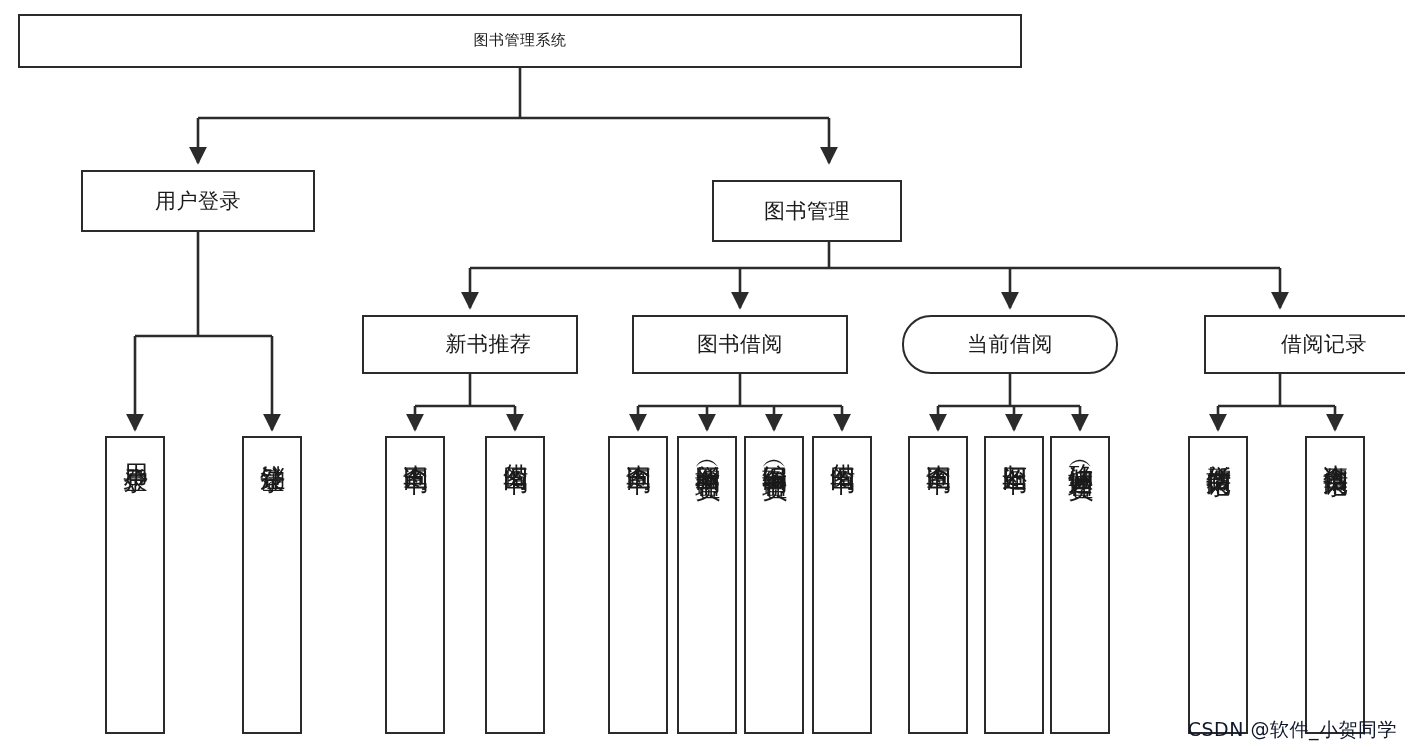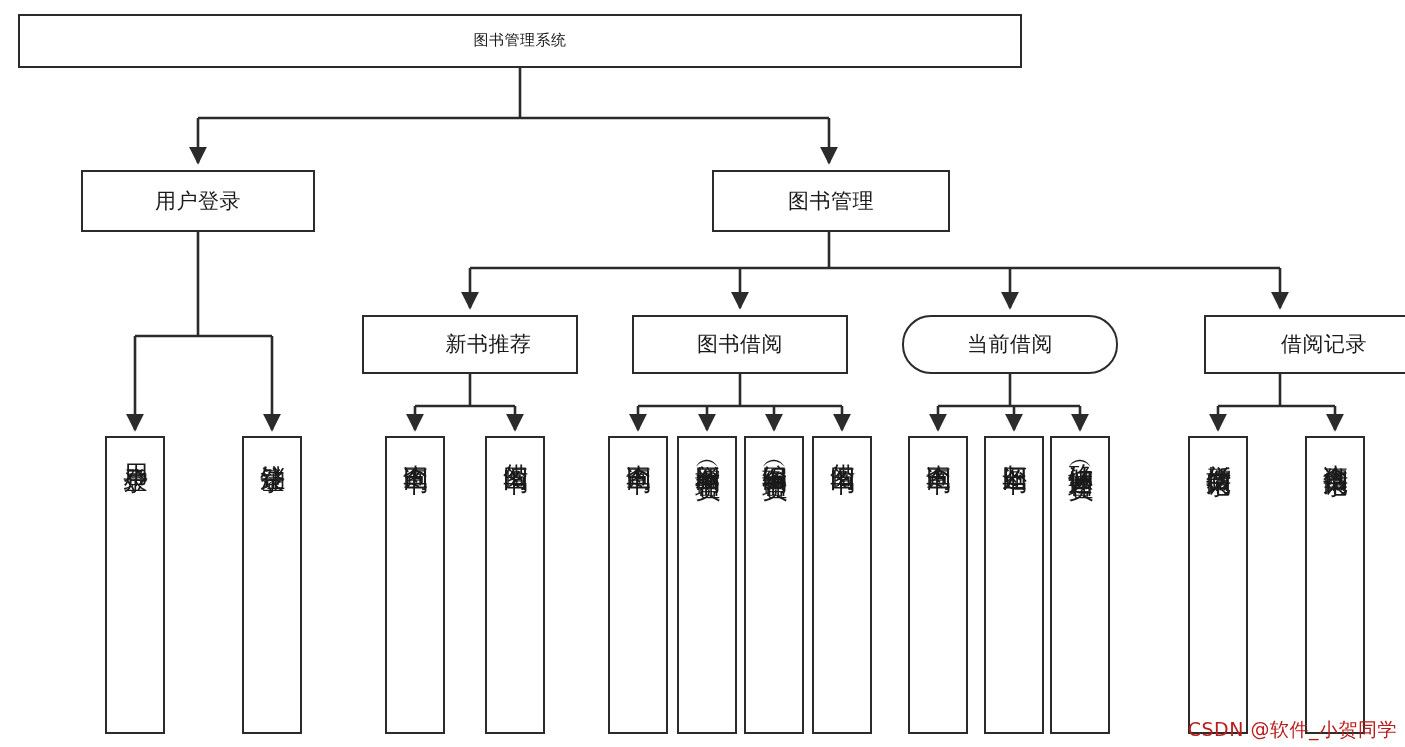--- a/index.html
+++ b/index.html
@@ -57,21 +57,21 @@
     font-size: 25px;
     line-height: 1.05;
     letter-spacing: 2px;
     white-space: nowrap;
   }
   .watermark {
     position: absolute;
     right: 8px;
     bottom: 4px;
     font-size: 19px;
-    color: #b91c1c;
+    color: #0f172a;
     letter-spacing: 0.5px;
     white-space: nowrap;
     pointer-events: none;
   }
 </style>
 </head>
 <body>
 
 <div id="page">
 
@@ -125,21 +125,21 @@
     </g>
   </svg>
 
   <div class="node h root" style="left:18px; top:14px; width:1004px; height:54px;">
     <span class="lbl">图书管理系统</span>
   </div>
 
   <div class="node h" style="left:81px; top:170px; width:234px; height:62px;">
     <span class="lbl">用户登录</span>
   </div>
-  <div class="node h" style="left:712px; top:170px; width:238px; height:62px;">
+  <div class="node h" style="left:712px; top:180px; width:190px; height:62px;">
     <span class="lbl">图书管理</span>
   </div>
 
   <div class="node h" style="left:362px; top:315px; width:216px; height:59px;padding-left:37px;">
     <span class="lbl">新书推荐</span>
   </div>
   <div class="node h" style="left:632px; top:315px; width:216px; height:59px;">
     <span class="lbl">图书借阅</span>
   </div>
   <div class="node h" style="left:902px; top:315px; width:216px; height:59px;border-radius:29px;">

